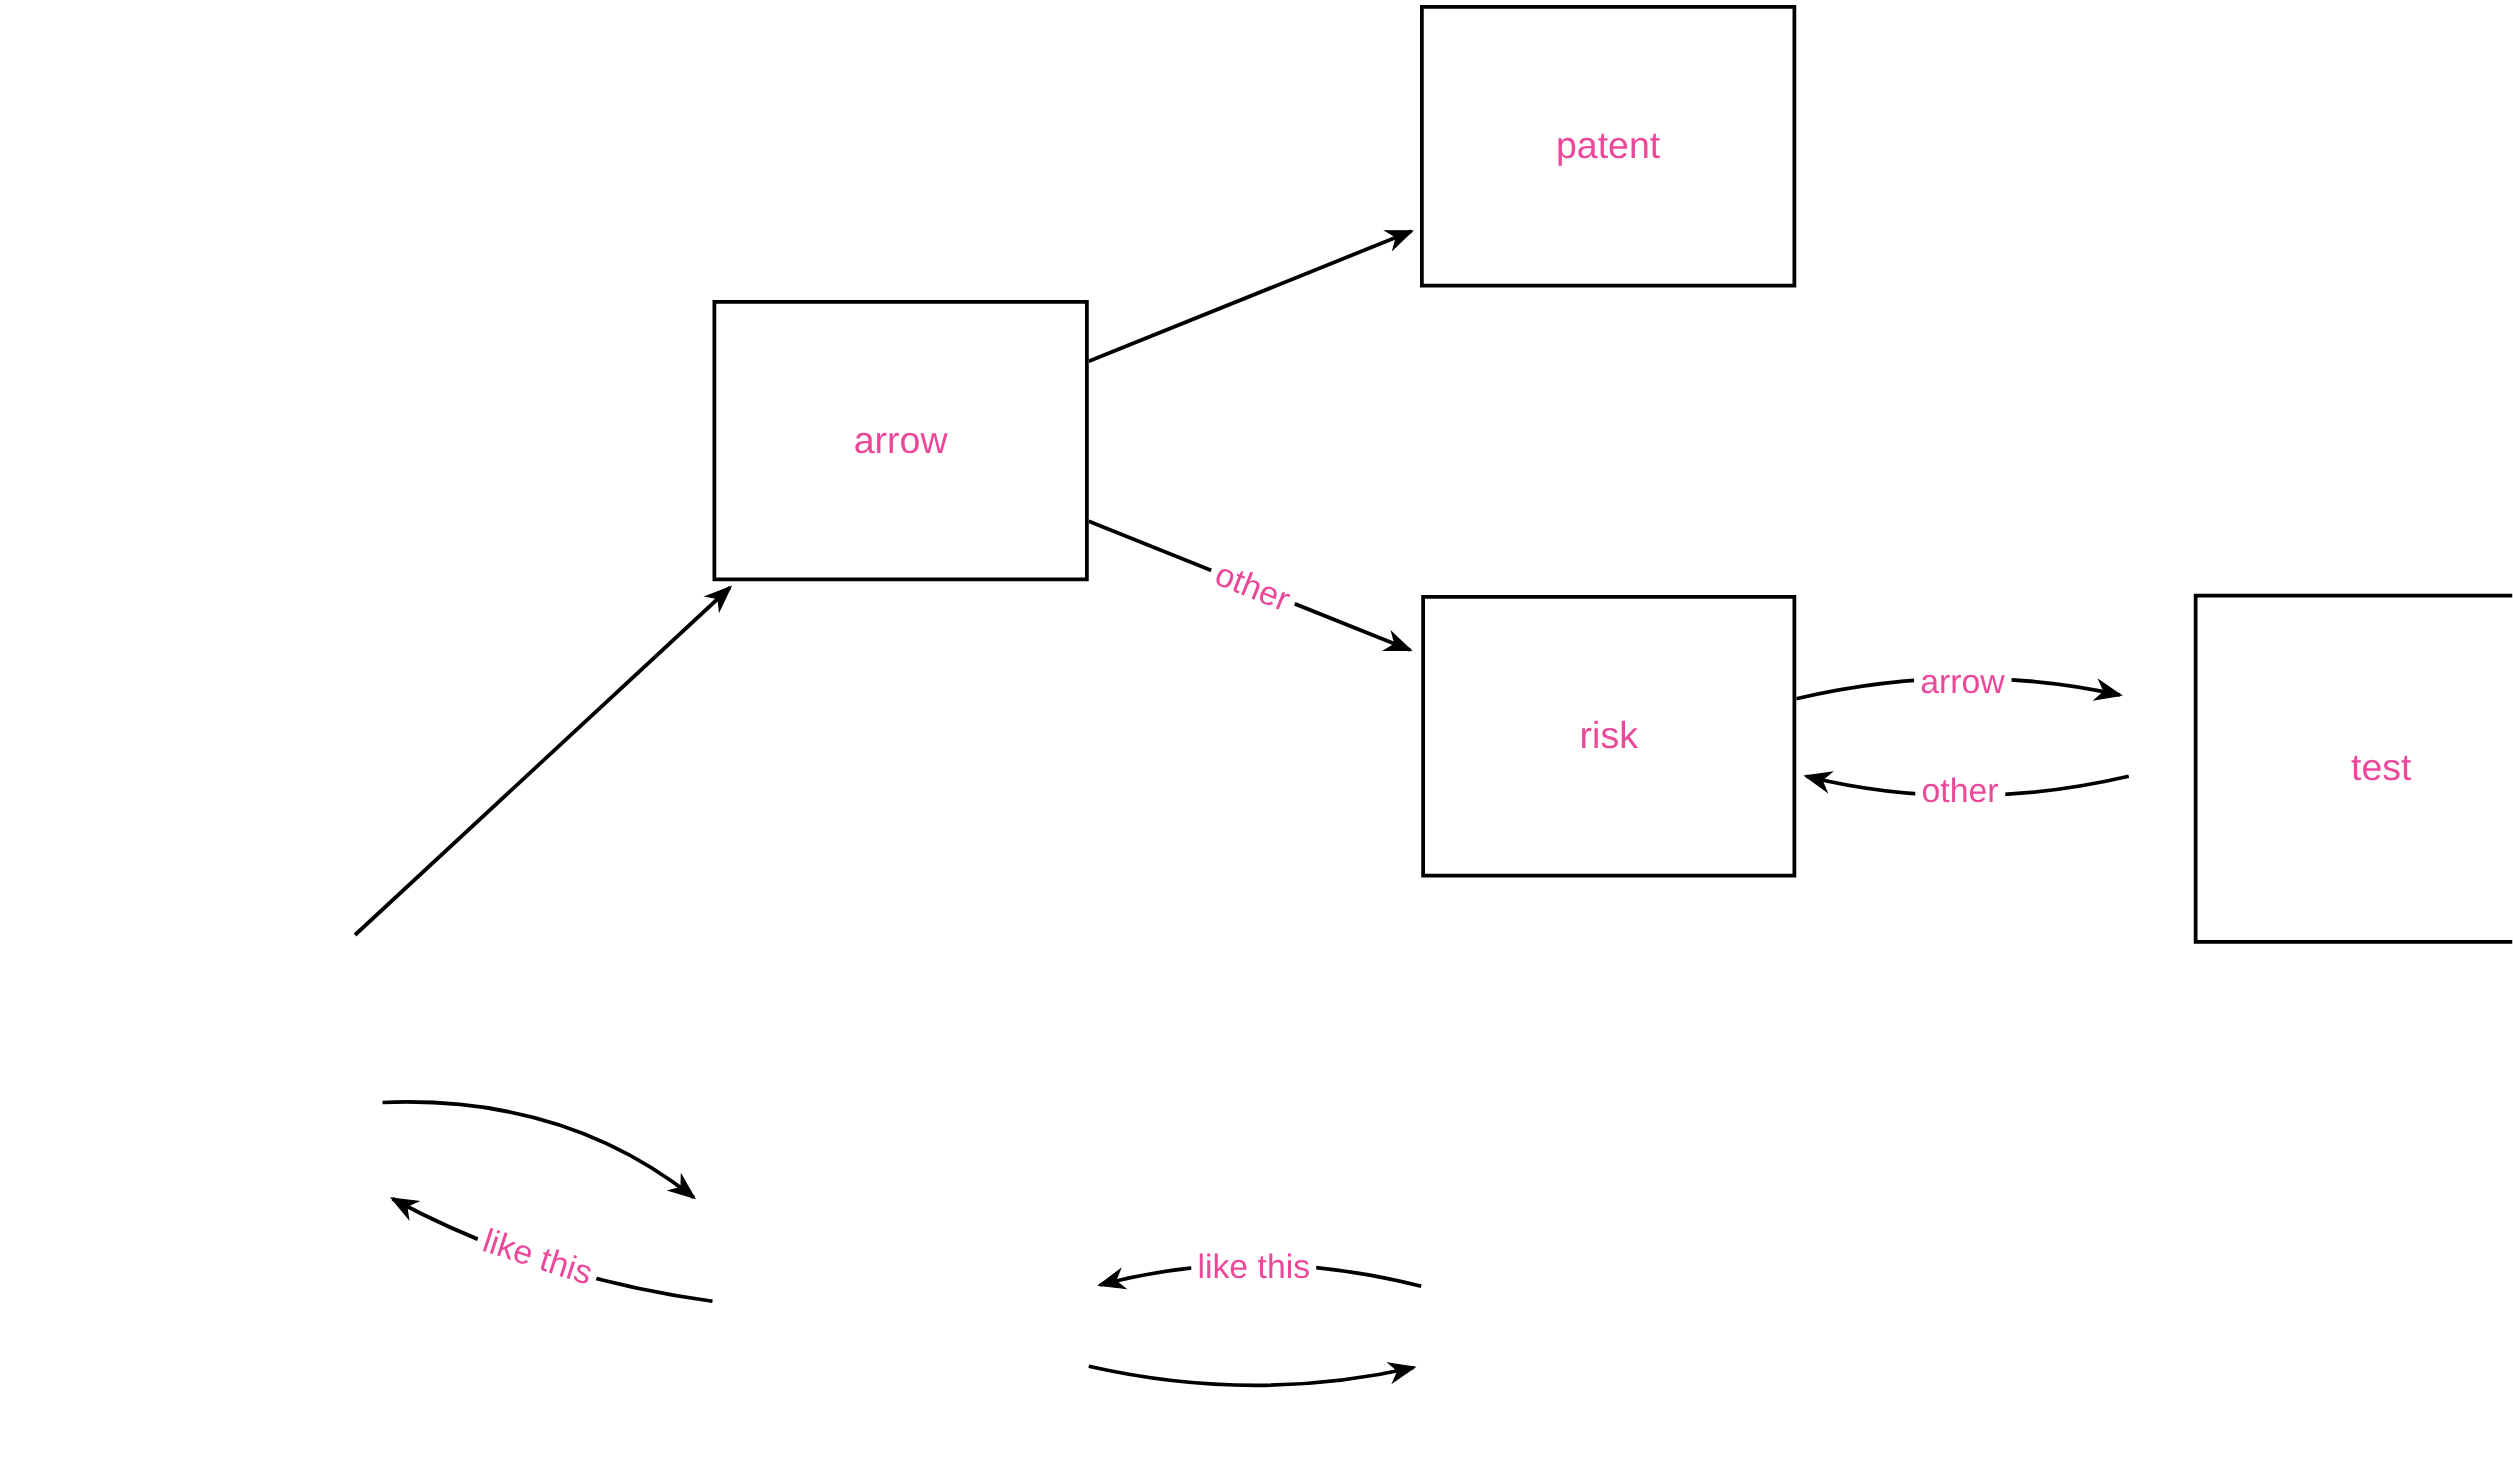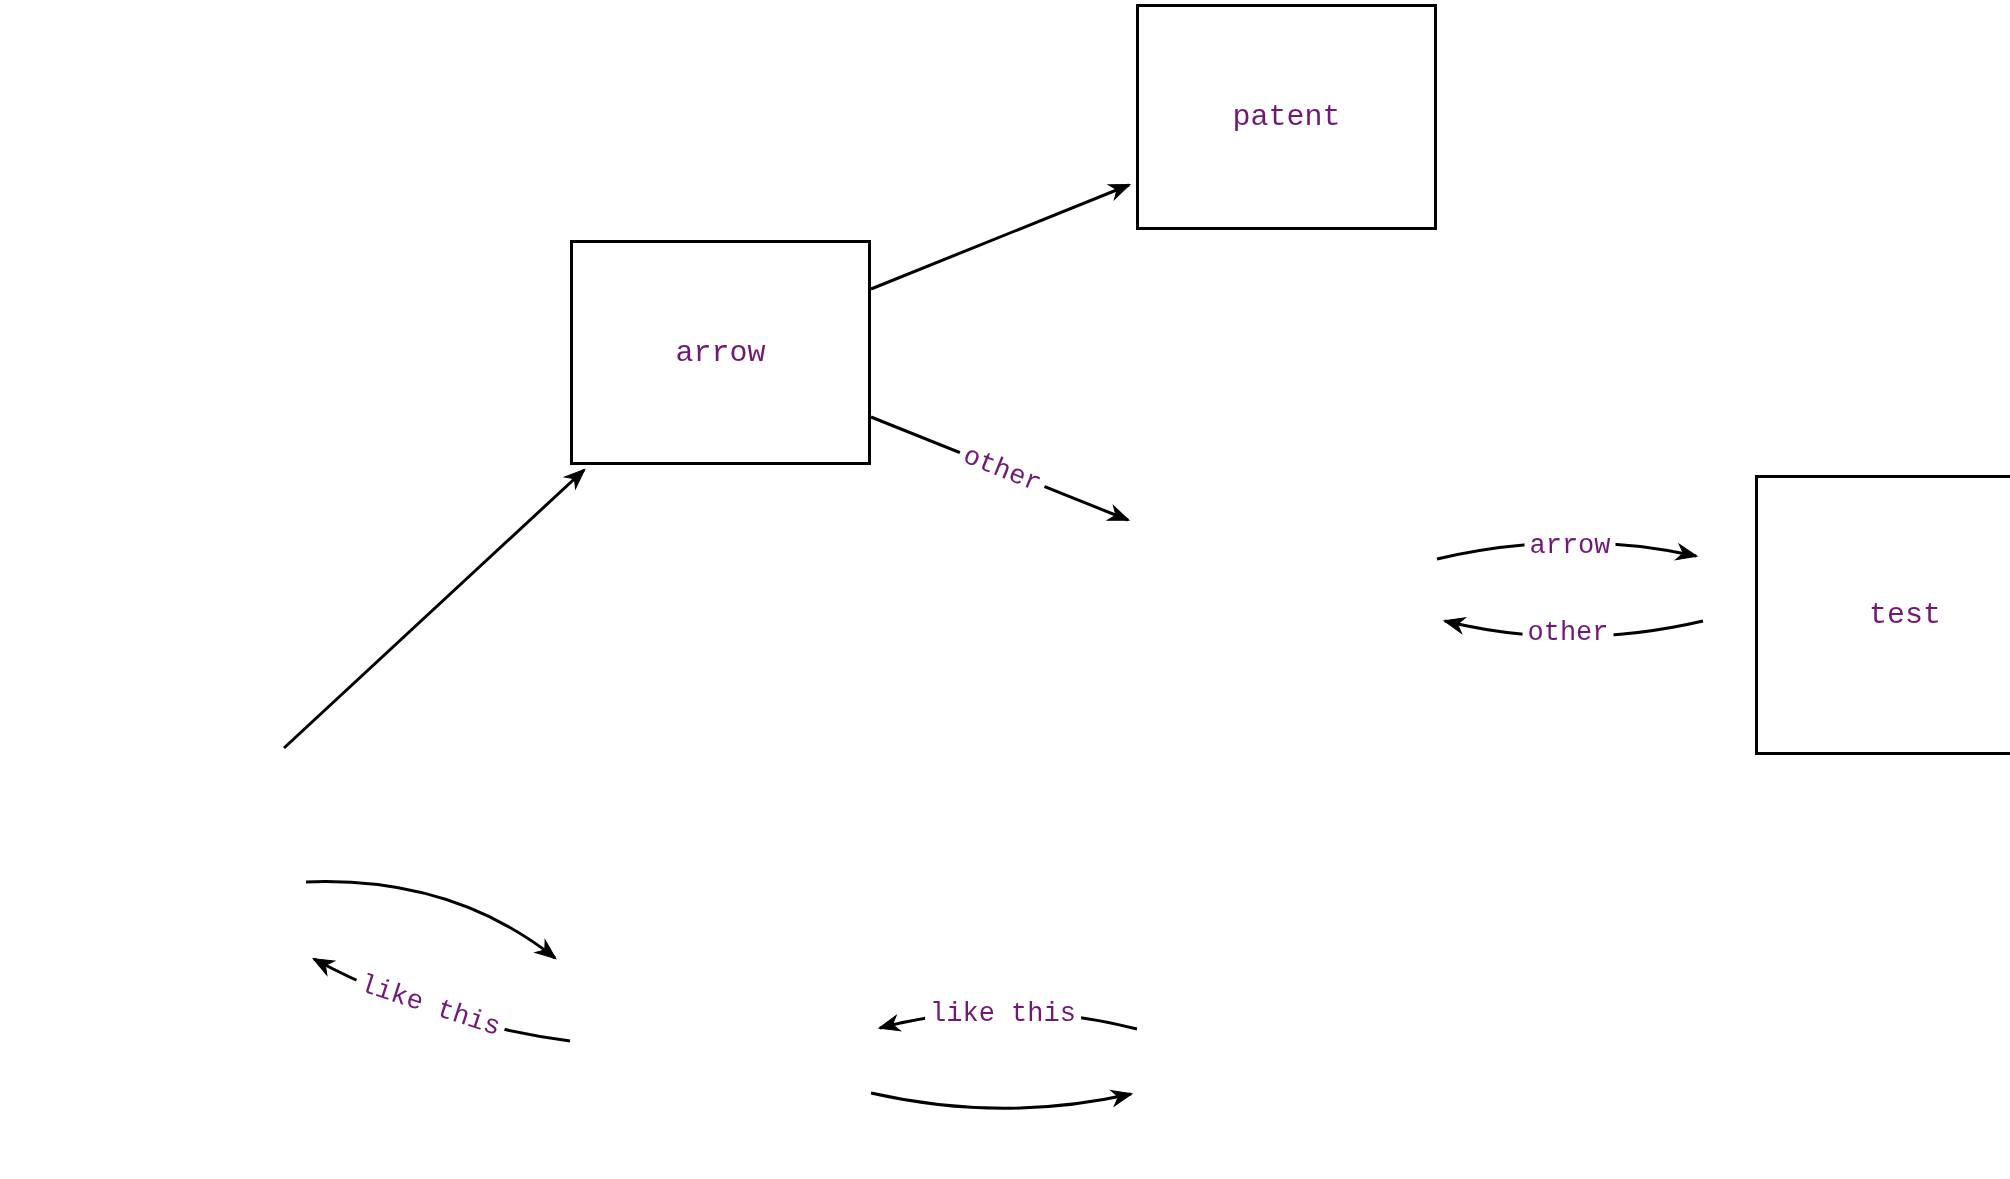--- a/index.html
+++ b/index.html
@@ -5,22 +5,22 @@
   html, body {
     margin: 0;
     padding: 0;
     background: #ffffff;
   }
   #canvas {
     position: relative;
     width: 2010px;
     height: 1179px;
     background: #ffffff;
-    font-family: Liberation Mono, monospace;
-    color: #701a75;
+    font-family: Liberation Sans, sans-serif;
+    color: #ec4899;
     overflow: hidden;
     border-radius: 12px;
   }
   #edges-svg {
     position: absolute;
     left: 0;
     top: 0;
     width: 2010px;
     height: 1179px;
   }
@@ -92,20 +92,23 @@
   </svg>
 
   <div class="node" id="node-patent">
     <span class="node-label">patent</span>
   </div>
 
   <div class="node" id="node-work">
     <span class="node-label">arrow</span>
   </div>
 
+  <div class="node" id="node-risk">
+    <span class="node-label">risk</span>
+  </div>
 
   <div class="node" id="node-test">
     <span class="node-label">test</span>
   </div>
 
 
 
 
   <div class="elabel" id="label-other">other</div>
   <div class="elabel" id="label-arrow">arrow</div>

